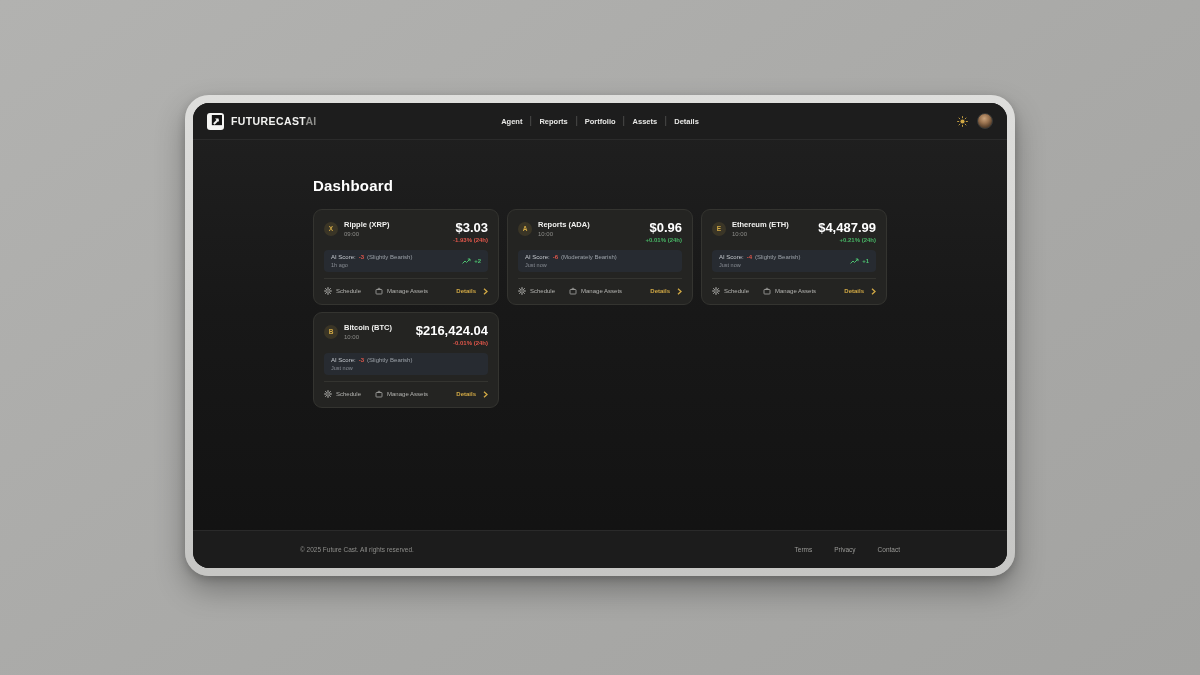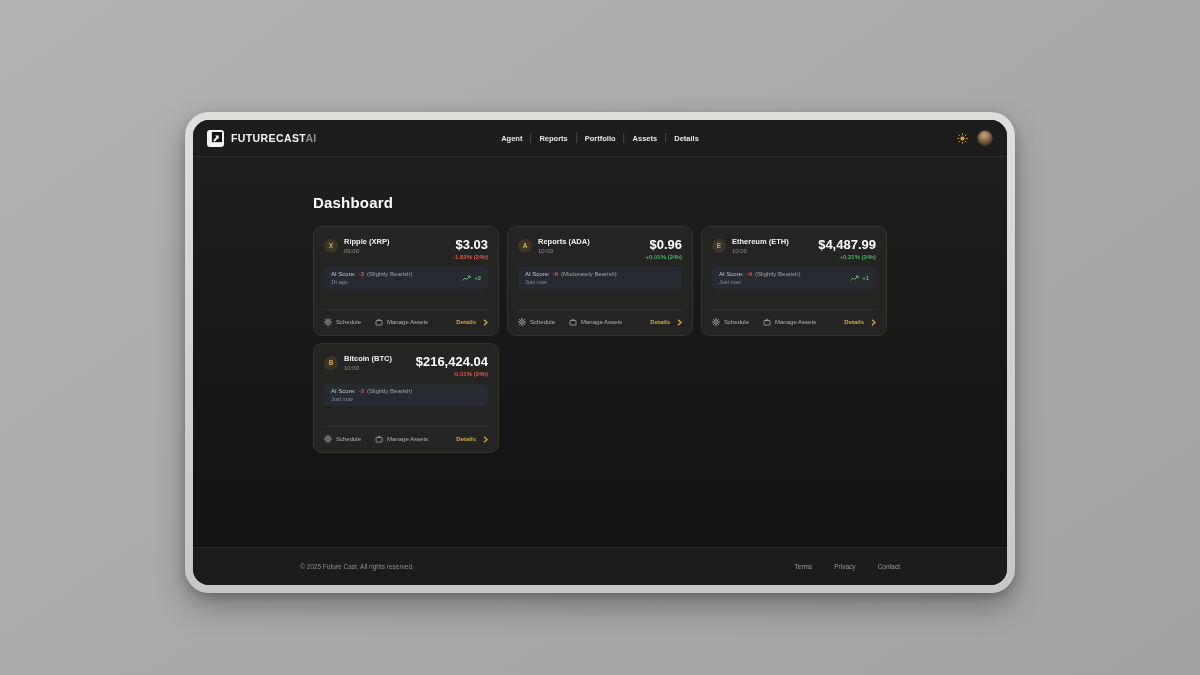--- a/index.html
+++ b/index.html
@@ -5,21 +5,21 @@
   * { margin: 0; padding: 0; box-sizing: border-box; }
   html,body { width: 1200px; height: 675px; }
   body {
     font-family: "Liberation Sans", sans-serif;
     background: linear-gradient(145deg, #b2b2b0 0%, #a9a9a7 55%, #a3a3a1 100%);
     overflow: hidden;
   }
 
   
   .device-frame {
-    position: absolute; left: 185px; top: 112px;
+    position: absolute; left: 185px; top: 95px;
     width: 830px; height: 481px;
     background: linear-gradient(180deg, #dededc 0%, #c6c6c4 100%);
     border-radius: 24px;
     padding: 8px;
     box-shadow: 0 14px 30px rgba(0,0,0,0.30), 0 3px 8px rgba(0,0,0,0.18);
   }
   .app {
     width: 100%; height: 100%;
     border-radius: 16px;
     overflow: hidden;
@@ -76,21 +76,21 @@
   .page-title { font-size: 15px; font-weight: 700; color: #ffffff; letter-spacing: 0.2px; }
   .page-subtitle { font-size: 8px; color: #9b9b98; margin-top: 4px; }
 
   .cards {
     margin-top: 15px;
     display: grid;
     grid-template-columns: repeat(3, 186px);
     gap: 7px 8px;
   }
   .card {
-    width: 186px; height: 110px;
+    width: 186px; height: 96px;
     background: #242422;
     border: 1px solid #343430;
     border-radius: 9px;
     padding: 10px 10px 9px 10px;
     display: flex; flex-direction: column;
   }
   .card-head { display: flex; justify-content: space-between; align-items: flex-start; }
   .asset-id { display: flex; gap: 6px; align-items: center; }
   .asset-avatar {
     width: 14px; height: 14px; border-radius: 50%;

